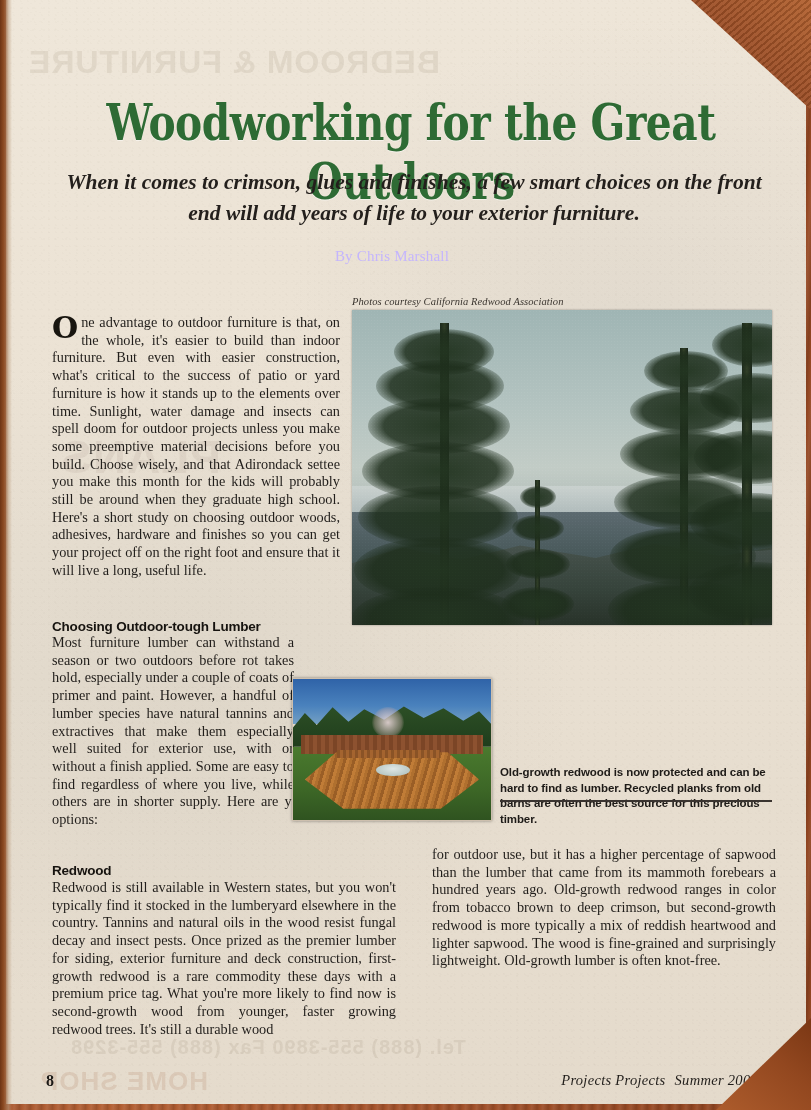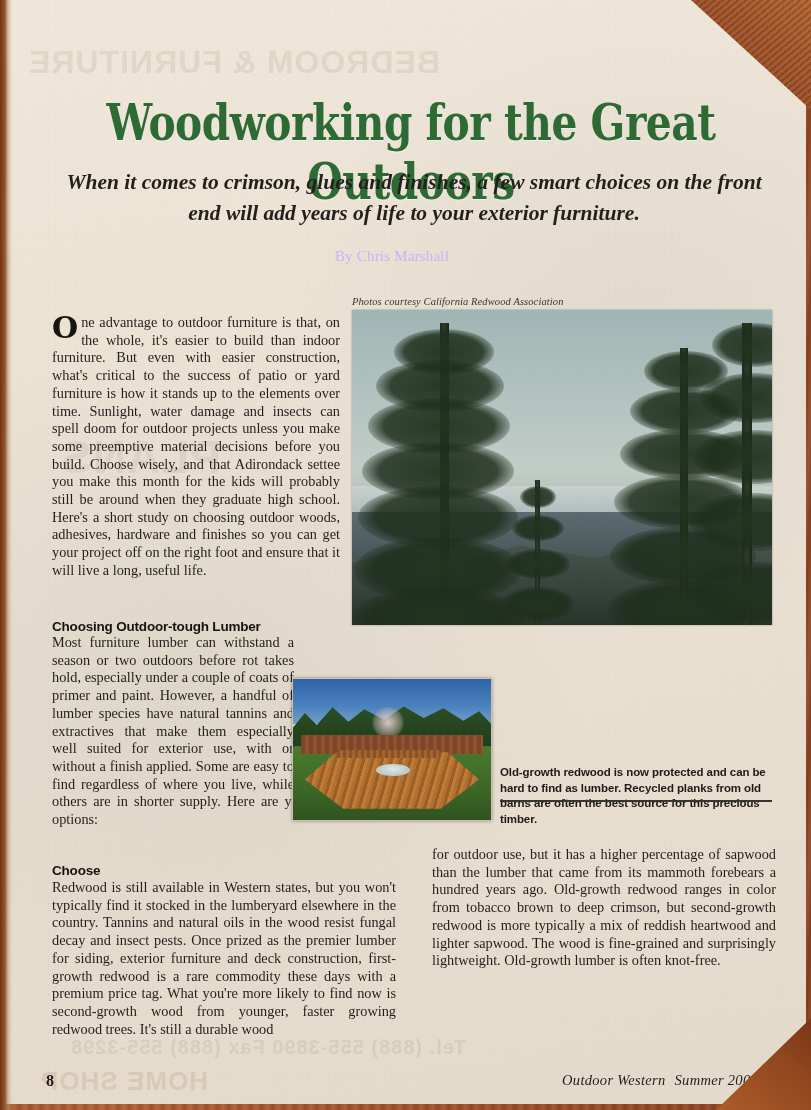--- a/index.html
+++ b/index.html
@@ -354,28 +354,28 @@
     </p>
   </div>
 
   <div class="subhead sh-lumber">Choosing Outdoor-tough Lumber</div>
 
   <div class="col col-l2">
     <div class="cutout"></div>
     <p>Most furniture lumber can withstand a season or two outdoors before rot takes hold, especially under a couple of coats of primer and paint. However, a handful of lumber species have natural tannins and extractives that make them especially well suited for exterior use, with or without a finish applied. Some are easy to find regardless of where you live, while others are in shorter supply. Here are your best options:</p>
   </div>
 
-  <div class="subhead sh-redwood">Choose</div>
+  <div class="subhead sh-redwood">Redwood</div>
 
   <div class="col col-l3">
     <p>Redwood is still available in Western states, but you won't typically find it stocked in the lumberyard elsewhere in the country. Tannins and natural oils in the wood resist fungal decay and insect pests. Once prized as the premier lumber for siding, exterior furniture and deck construction, first-growth redwood is a rare commodity these days with a premium price tag. What you're more likely to find now is second-growth wood from younger, faster growing redwood trees. It's still a durable wood</p>
   </div>
 
   <div class="col col-r1">
     <p>for outdoor use, but it has a higher percentage of sapwood than the lumber that came from its mammoth forebears a hundred years ago. Old-growth redwood ranges in color from tobacco brown to deep crimson, but second-growth redwood is more typically a mix of reddish heartwood and lighter sapwood. The wood is fine-grained and surprisingly lightweight. Old-growth lumber is often knot-free.</p>
   </div>
 
   <div class="folio">8</div>
   <div class="footer-right">
-    <span>Outdoor Western</span><span class="sep"></span><span>Summer 2004</span>
+    <span>Projects Projects</span><span class="sep"></span><span>Summer 2004</span>
   </div>
 
 </div>
 
 </body></html>

